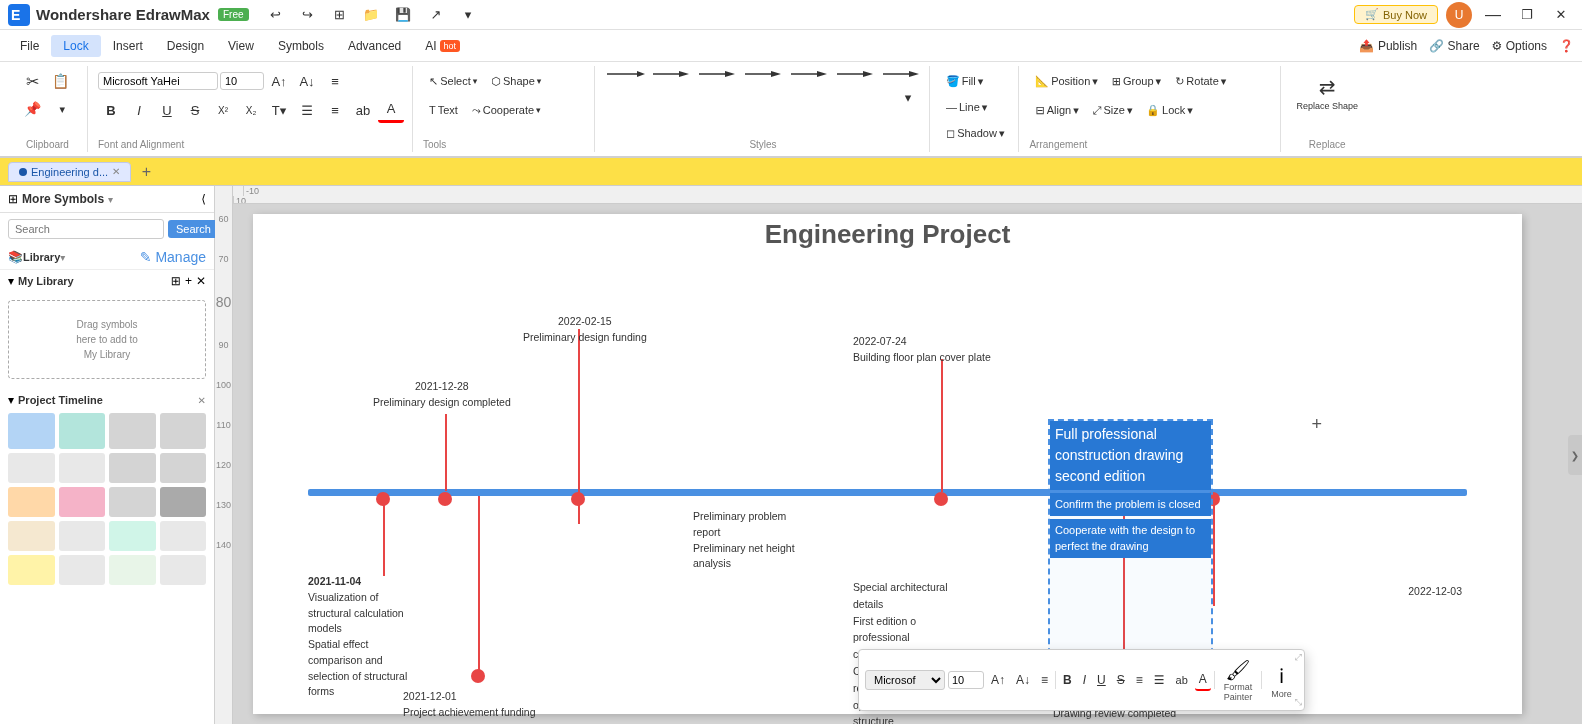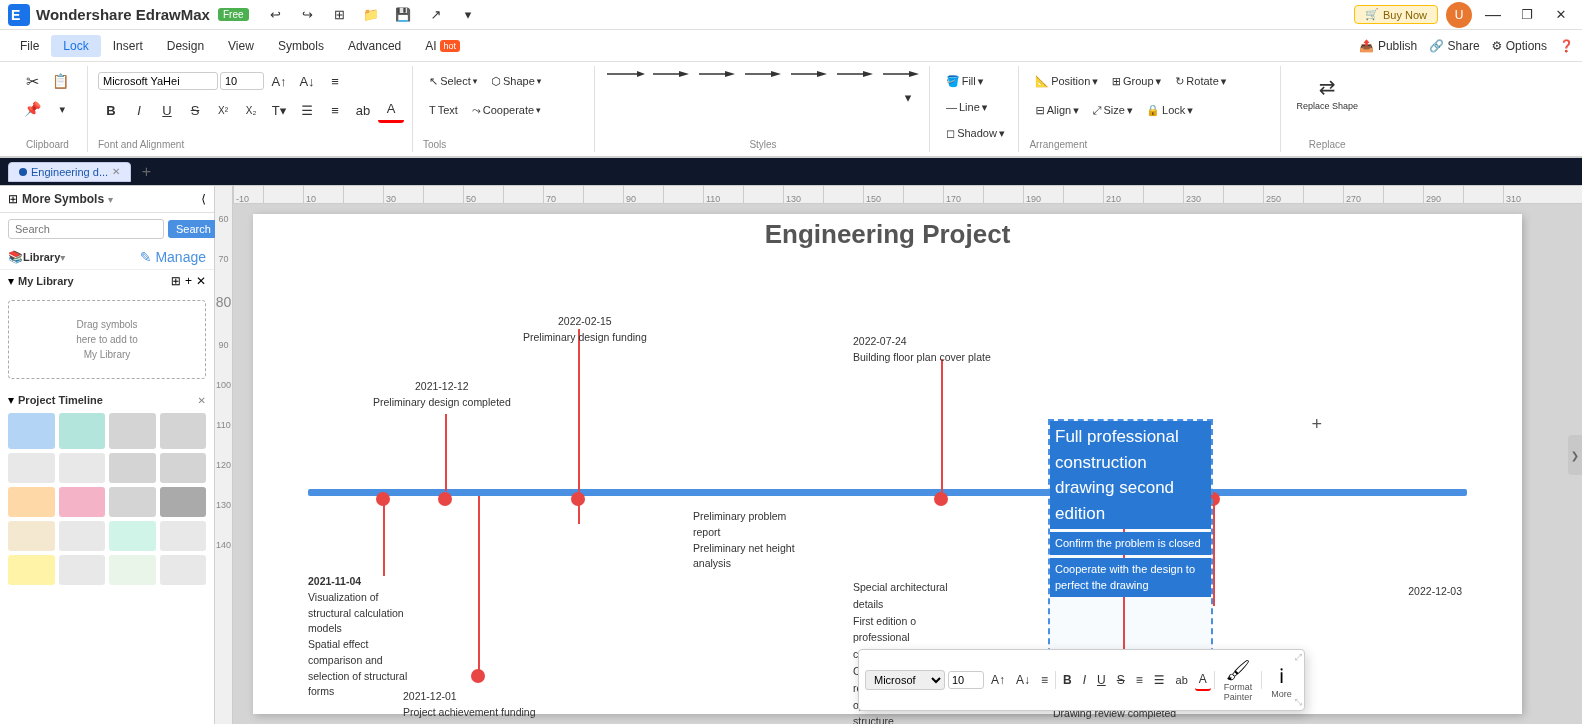--- a/index.html
+++ b/index.html
@@ -61,21 +61,21 @@
     .tb-btn.with-text { font-size: 11px; gap: 2px; padding: 3px 6px; }
     .tb-btn .arrow { font-size: 9px; }
 
     
     .font-select { border: 1px solid #ccc; border-radius: 3px; padding: 2px 4px; font-size: 11px; width: 120px; }
     .size-select { border: 1px solid #ccc; border-radius: 3px; padding: 2px 4px; font-size: 11px; width: 44px; }
 
     
     .tab-bar {
       height: 28px;
-      background: #0f172a;
+      background: #fde047;
       display: flex;
       align-items: center;
       padding: 0 8px;
       border-bottom: 1px solid #ccc;
       gap: 4px;
     }
     .tab-item {
       display: flex;
       align-items: center;
       gap: 4px;
@@ -444,21 +444,21 @@
         <div class="thumb" style="background:#e8e8e8;height:30px;"></div>
         <div class="thumb" style="background:#e8f5e8;height:30px;"></div>
         <div class="thumb" style="background:#e8e8e8;height:30px;"></div>
       </div>
     </div>
   </div>
 
   <div class="canvas-wrapper">
 
     <div class="ruler-h">
-      <div style="display:flex;align-items:flex-end;height:18px;">
+      <div style="display:flex;align-items:flex-end;height:18px;flex-direction:column;">
         <div class="ruler-tick" style="min-width:30px;">-10</div>
         <div class="ruler-tick" style="min-width:40px;"></div>
         <div class="ruler-tick" style="min-width:40px;">10</div>
         <div class="ruler-tick" style="min-width:40px;"></div>
         <div class="ruler-tick" style="min-width:40px;">30</div>
         <div class="ruler-tick" style="min-width:40px;"></div>
         <div class="ruler-tick" style="min-width:40px;">50</div>
         <div class="ruler-tick" style="min-width:40px;"></div>
         <div class="ruler-tick" style="min-width:40px;">70</div>
         <div class="ruler-tick" style="min-width:40px;"></div>
@@ -510,21 +510,21 @@
         <div style="position:absolute;left:325px;bottom:calc(100% - 310px);top:115px;width:2px;background:#e84545;"></div>
         <div style="position:absolute;left:318px;top:278px;width:14px;height:14px;border-radius:50%;background:#e84545;"></div>
         <div style="position:absolute;left:270px;top:100px;font-size:10.5px;color:#333;text-align:center;line-height:1.5;">
           <div>2022-02-15</div>
           <div>Preliminary design funding</div>
         </div>
 
         <div style="position:absolute;left:192px;top:200px;width:2px;height:77px;background:#e84545;"></div>
         <div style="position:absolute;left:185px;top:278px;width:14px;height:14px;border-radius:50%;background:#e84545;"></div>
         <div style="position:absolute;left:120px;top:165px;font-size:10.5px;color:#333;text-align:center;line-height:1.5;">
-          <div>2021-12-12</div>
+          <div>2021-12-28</div>
           <div>Preliminary design completed</div>
         </div>
 
         <div style="position:absolute;left:688px;top:145px;width:2px;height:133px;background:#e84545;"></div>
         <div style="position:absolute;left:681px;top:278px;width:14px;height:14px;border-radius:50%;background:#e84545;"></div>
         <div style="position:absolute;left:600px;top:120px;font-size:10.5px;color:#333;text-align:left;line-height:1.5;">
           <div>2022-07-24</div>
           <div>Building floor plan cover plate</div>
         </div>
 
@@ -574,21 +574,21 @@
           <div>First edition o</div>
           <div>professional</div>
           <div>construction d...</div>
           <div>Coordination of</div>
           <div>reserved pipeline</div>
           <div>openings in steel</div>
           <div>structure</div>
         </div>
 
         <div style="position:absolute;left:795px;top:205px;width:165px;height:275px;border:2px dashed #4a90e2;background:rgba(74,144,226,0.04);">
-          <div style="background:#2878d4;color:#fff;font-size:17px;padding:3px 5px;line-height:1.5;">Full professional construction drawing second edition</div>
+          <div style="background:#2878d4;color:#fff;font-size:14px;padding:3px 5px;line-height:1.5;">Full professional construction drawing second edition</div>
           <div style="background:#2878d4;color:#fff;font-size:11px;padding:3px 5px;line-height:1.5;margin-top:3px;">Confirm the problem is closed</div>
           <div style="background:#2878d4;color:#fff;font-size:11px;padding:3px 5px;line-height:1.5;margin-top:3px;">Cooperate with the design to perfect the drawing</div>
         </div>
 
         <div style="position:absolute;right:200px;top:200px;font-size:18px;color:#555;cursor:crosshair;">+</div>
 
         <div class="float-toolbar" style="left:605px;top:435px;">
           <select class="ft-select">
             <option>Microsof</option>
           </select>

